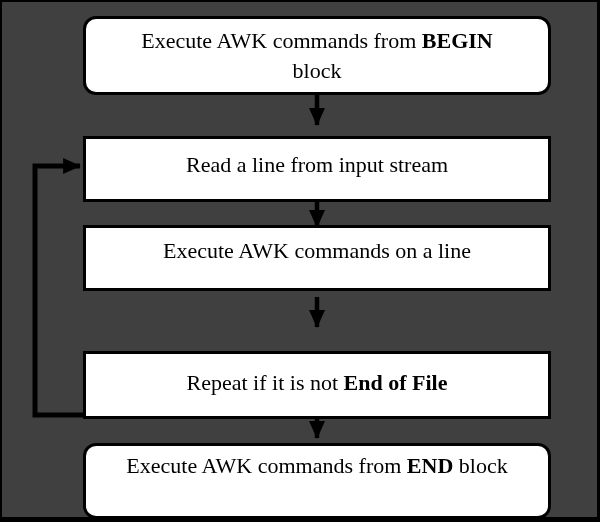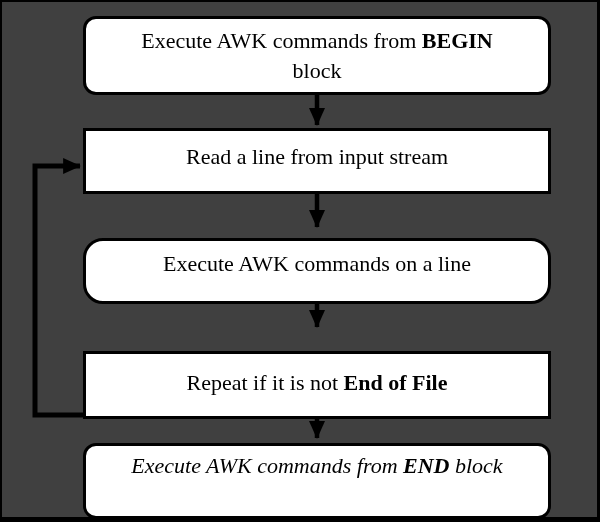--- a/index.html
+++ b/index.html
@@ -43,24 +43,24 @@
     align-items: center;
     justify-content: center;
     text-align: center;
     font-size: 22px;
     line-height: 1.35;
     color: #000000;
   }
   .node.rounded { border-radius: 13px; }
   .node b { font-weight: bold; }
   #node-begin  { top: 16px;  height: 79px; }
-  #node-read   { top: 128px; height: 66px; padding-bottom: 8px; }
-  #node-exec   { top: 238px; height: 66px; padding-bottom: 14px; border-radius: 20px; }
+  #node-read   { top: 136px; height: 66px; padding-bottom: 8px; }
+  #node-exec   { top: 225px; height: 66px; padding-bottom: 14px; }
   #node-repeat { top: 331px; height: 68px; padding-bottom: 4px; margin-top: 20px; }
-  #node-end    { top: 443px; height: 76px; padding-bottom: 30px; font-style: italic; }
+  #node-end    { top: 443px; height: 76px; padding-bottom: 30px; }
 </style>
 </head>
 <body>
 
 <div class="canvas">
 
   <svg class="edges" viewBox="0 0 600 530" xmlns="http://www.w3.org/2000/svg">
     <defs>
       <marker id="ah" viewBox="0 0 10 9" refX="9.5" refY="4.5" markerWidth="18" markerHeight="16" markerUnits="userSpaceOnUse" orient="auto">
         <polygon points="0,0 10,4.5 0,9" fill="#000000"></polygon>

